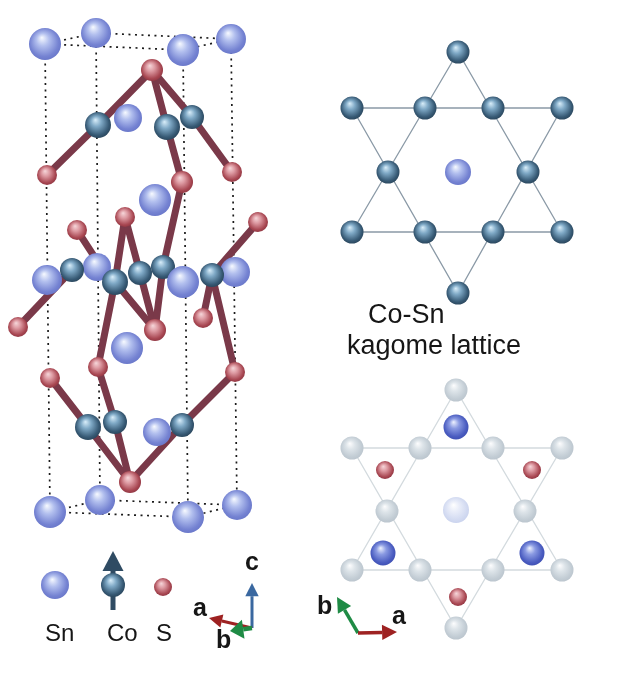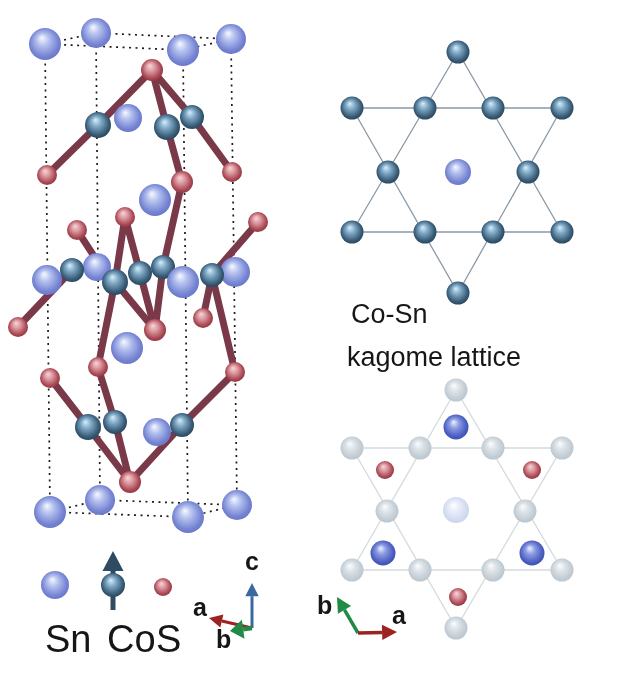--- a/index.html
+++ b/index.html
@@ -1,21 +1,21 @@
 <!DOCTYPE html>
 <html><head>
 <meta charset="utf-8">
 <style>
   html,body{margin:0;padding:0;background:#ffffff;}
   .fig{position:relative;width:641px;height:673px;background:#ffffff;overflow:hidden;
        font-family:"Liberation Sans",sans-serif;}
   svg{position:absolute;left:0;top:0;}
   .txt{position:absolute;color:#161616;white-space:nowrap;line-height:1.05;}
   .cap{font-size:27px;}
-  .leg{font-size:38px;}
+  .leg{font-size:24px;}
   .ax{font-size:25px;font-weight:bold;}
 </style>
 </head>
 <body>
 
 <div class="fig">
   <svg id="fig" width="641" height="673" viewBox="0 0 641 673">
       <defs>
         <radialGradient id="g-Sn" cx="50%" cy="50%" r="62%" fx="40%" fy="30%">
           <stop offset="0%" stop-color="#f7faff"></stop>
@@ -189,22 +189,22 @@
         <polygon points="230,631 241.90966889479685,619.737571895177 244.49033110520313,638.6624281048231" fill="#1f8b45"></polygon>
       </g>
       <g>
         <line x1="358" y1="633" x2="344.5076782803089" y2="609.8703056233867" stroke="#1f8b45" stroke-width="3.5"></line>
         <polygon points="337,597 351.1155868721819,606.0156922781274 337.89976968843587,613.724918968646" fill="#1f8b45"></polygon>
         <line x1="358" y1="633" x2="382.1048956794487" y2="632.381925751809" stroke="#9e2222" stroke-width="3.5"></line>
         <polygon points="397,632 382.30098507551173,640.0294121982665 381.9088062833857,624.7344393053515" fill="#9e2222"></polygon>
       </g>
     </svg>
 
-  <div class="txt cap" style="left:351px;top:300px">Co-Sn</div>
-  <div class="txt cap" style="left:347px;top:343px">kagome lattice</div>
+  <div class="txt cap" style="left:368px;top:300px">Co-Sn</div>
+  <div class="txt cap" style="left:347px;top:331px">kagome lattice</div>
 
   <div class="txt leg" style="left:45px;top:620px">Sn</div>
   <div class="txt leg" style="left:107px;top:620px">Co</div>
   <div class="txt leg" style="left:156px;top:620px">S</div>
 
   <div class="txt ax" style="left:245px;top:548px">c</div>
   <div class="txt ax" style="left:193px;top:594px">a</div>
   <div class="txt ax" style="left:216px;top:626px">b</div>
 
   <div class="txt ax" style="left:317px;top:592px">b</div>

